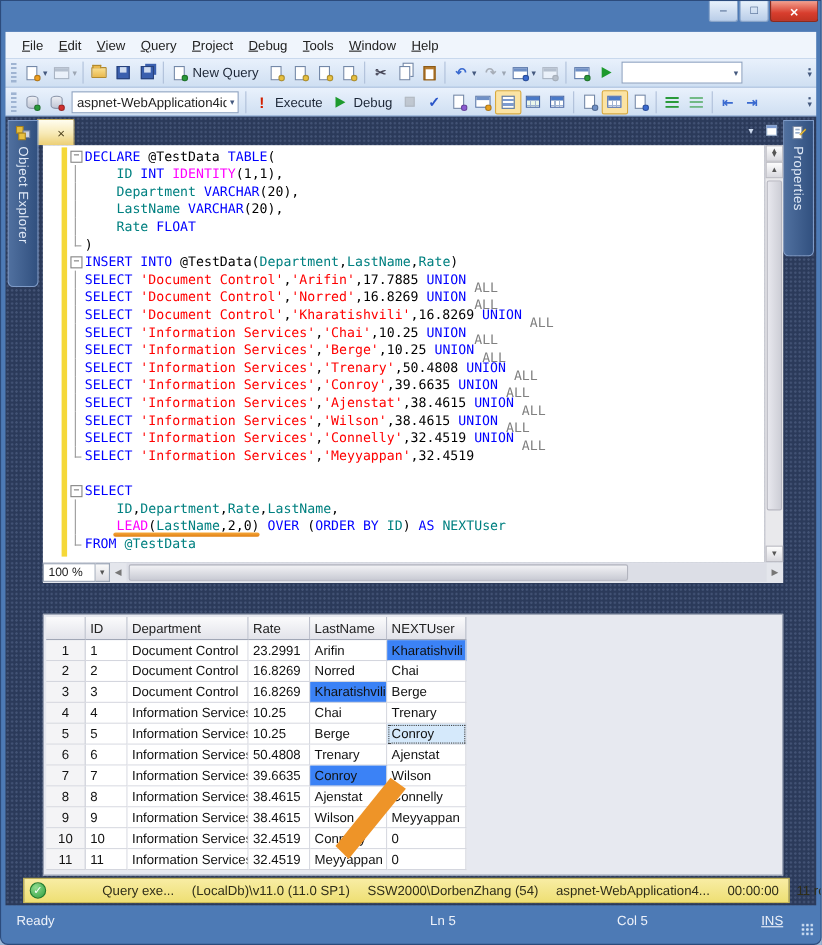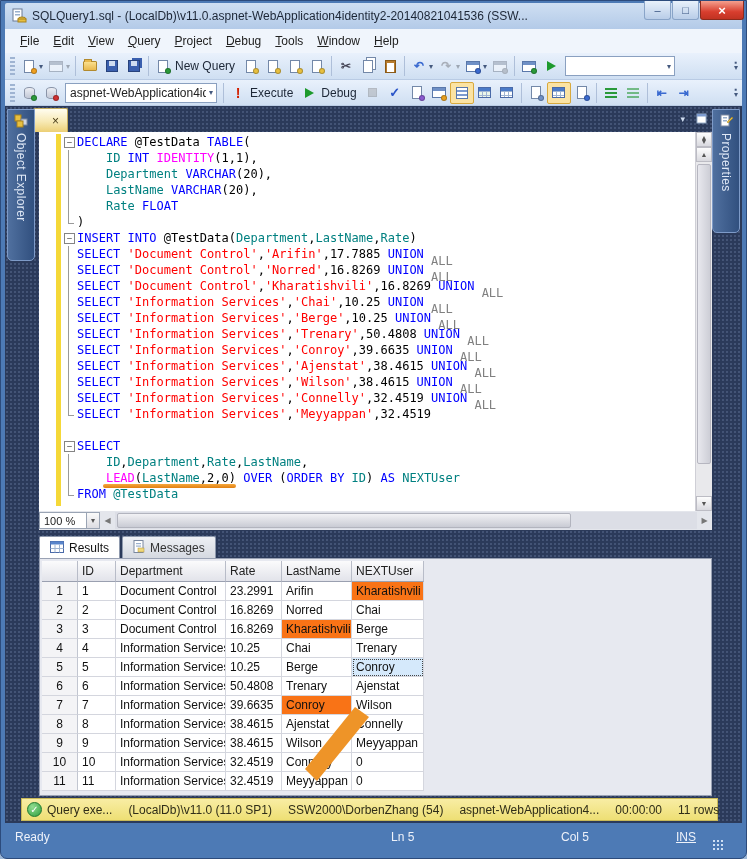--- a/index.html
+++ b/index.html
@@ -101,53 +101,43 @@
   .rtabs{position:absolute;left:34px;top:429px;height:24px;display:flex;align-items:flex-end;}
   .rtab{height:23px;display:flex;align-items:center;gap:5px;font-size:12px;padding:0 10px;border:1px solid #8e99ad;border-bottom:none;border-radius:2px 2px 0 0;margin-right:2px;}
   .rtab.active{background:#fff;color:#111;}
   .rtab.inactive{background:linear-gradient(#eef0f4,#d4d8e0);color:#333;}
   .rpane{position:absolute;left:34px;top:452px;width:673px;height:238px;background:#e7e9f0;border:1px solid #9aa2b4;}
   .grid{position:absolute;left:2px;top:2px;font-size:12px;color:#111;}
   .grow{display:flex;}
   .gcell{height:19px;border-right:1px solid #d4d6de;border-bottom:1px solid #d4d6de;display:flex;align-items:center;padding:0 4px;background:#fff;overflow:hidden;white-space:nowrap;}
   .ghead .gcell{height:21px;background:linear-gradient(#fbfbfc,#e2e3ea);border-right:1px solid #b8bcc8;border-bottom:1px solid #9aa0b0;color:#222;}
   .rownum{justify-content:center;background:#f4f4f6;border-right:1px solid #c2c6d0;}
-  .gcell.hlt{background:#f97316;}
+  .gcell.hlt{background:#3b82f6;}
   .gcell.focus{background:#d5e9fb;outline:1px dotted #444;outline-offset:-2px;}
   
   .qstatus{position:absolute;left:16px;top:692px;width:697px;height:23px;background:linear-gradient(#f8eda4,#eedf74);
            border:1px solid #c9b958;display:flex;align-items:center;font-size:12px;color:#2f2d18;padding-left:5px;}
   .okc{width:15px;height:15px;border-radius:50%;background:radial-gradient(circle at 35% 30%,#90dd90,#2f9e3f);border:1px solid #1f7a2f;
        color:#fff;font-size:10px;display:flex;align-items:center;justify-content:center;margin-right:5px;flex:none;}
   .qseg{white-space:nowrap;padding:0 8px;}
   .qsep{width:1px;height:15px;background:#b3a64e;}
   
-  .statusbar{position:absolute;left:4px;top:822px;right:20px;height:30px;color:#eef2fa;font-size:12px;}
+  .statusbar{position:absolute;left:4px;top:822px;right:4px;height:30px;color:#eef2fa;font-size:12px;}
   .sb-item{position:absolute;top:7px;}
   .sgrip{position:absolute;right:2px;bottom:2px;width:12px;height:12px;
          background:radial-gradient(circle,#cfe0f4 1px,transparent 1.4px);background-size:4px 4px;}
   
   .ann-underline{position:absolute;left:102px;top:483px;width:133px;height:4px;background:linear-gradient(#f6a83c,#e07f12);border-radius:2px;}
   .ann-arrow{position:absolute;left:300px;top:702px;width:72px;height:80px;}
 </style>
 </head>
 <body>
 
 <div class="win">
 
-  <div class="titlebar">
-    <svg width="16" height="16" viewBox="0 0 16 16">
-      <rect x="2" y="1" width="9" height="12" fill="#fff" stroke="#6a7a94"></rect>
-      <rect x="4" y="3" width="5" height="1.5" fill="#9ab0cc"></rect>
-      <rect x="4" y="6" width="5" height="1.5" fill="#9ab0cc"></rect>
-      <ellipse cx="11" cy="11" rx="4" ry="2" fill="#e8c040" stroke="#a8821c"></ellipse>
-      <rect x="7" y="11" width="8" height="3" fill="#e8c040" stroke="#a8821c"></rect>
-    </svg>
-    <span class="title-text">SQLQuery1.sql - (LocalDb)\v11.0.aspnet-WebApplication4identity2-20140821041536 (SSW...</span>
-  </div>
   <div class="capbtns">
     <div class="capbtn">–</div>
     <div class="capbtn">□</div>
     <div class="capbtn close">×</div>
   </div>
 
   <div class="menubar">
       <span class="mi">File</span>
       <span class="mi">Edit</span>
       <span class="mi">View</span>
@@ -474,41 +464,20 @@
     <div class="hscrollrow">
       <div class="zoombox">100 %</div>
       <div class="zoomdd">▾</div>
       <div class="harrow">◀</div>
       <div class="htrack">
         <div class="hthumb"></div>
       </div>
       <div class="harrow">▶</div>
     </div>
 
-    <div class="rtabs" id="rtabs">
-        <div class="rtab active">
-          <span><svg width="14" height="12" viewBox="0 0 14 12">
-              <rect x="0.5" y="0.5" width="13" height="11" fill="#fff" stroke="#4a6aa8"></rect>
-              <rect x="0.5" y="0.5" width="13" height="3" fill="#5a86cc"></rect>
-              <line x1="5" y1="3.5" x2="5" y2="11.5" stroke="#9fb4d2"></line>
-              <line x1="9.5" y1="3.5" x2="9.5" y2="11.5" stroke="#9fb4d2"></line>
-              <line x1="0.5" y1="7.5" x2="13.5" y2="7.5" stroke="#9fb4d2"></line>
-            </svg></span>
-          <span>Results</span>
-        </div>
-        <div class="rtab inactive">
-          <span><svg width="12" height="13" viewBox="0 0 12 13">
-              <rect x="1" y="0.5" width="9" height="12" fill="#fff" stroke="#7a88a0"></rect>
-              <rect x="3" y="3" width="5" height="1.2" fill="#9ab0cc"></rect>
-              <rect x="3" y="5.5" width="5" height="1.2" fill="#9ab0cc"></rect>
-              <rect x="5" y="8" width="6" height="4" fill="#f0d878" stroke="#b09040" stroke-width="0.5"></rect>
-            </svg></span>
-          <span>Messages</span>
-        </div>
-      </div>
 
     <div class="rpane">
       <div class="grid" id="grid">
           <div class="grow ghead">
             <div class="gcell rownum" style="width: 36px;"></div>
             <div class="gcell" style="width: 38px;">ID</div>
             <div class="gcell" style="width: 110px;">Department</div>
             <div class="gcell" style="width: 56px;">Rate</div>
             <div class="gcell" style="width: 70px;">LastName</div>
             <div class="gcell" style="width: 72px;">NEXTUser</div>
@@ -599,21 +568,21 @@
             <div class="gcell " style="width: 110px;">Information Services</div>
             <div class="gcell " style="width: 56px;">32.4519</div>
             <div class="gcell " style="width: 70px;">Meyyappan</div>
             <div class="gcell " style="width: 72px;">0</div>
           </div>
         </div>
     </div>
 
     <div class="qstatus">
       <div class="okc">✓</div>
-      <span class="qseg" style="padding-left:0;">Query exe...</span>
+      <span class="qseg" style="padding-left:0;margin-left:46px;">Query exe...</span>
       <div class="qsep"></div>
       <span class="qseg">(LocalDb)\v11.0 (11.0 SP1)</span>
       <div class="qsep"></div>
       <span class="qseg">SSW2000\DorbenZhang (54)</span>
       <div class="qsep"></div>
       <span class="qseg">aspnet-WebApplication4...</span>
       <div class="qsep"></div>
       <span class="qseg">00:00:00</span>
       <div class="qsep"></div>
       <span class="qseg">11 rows</span>

